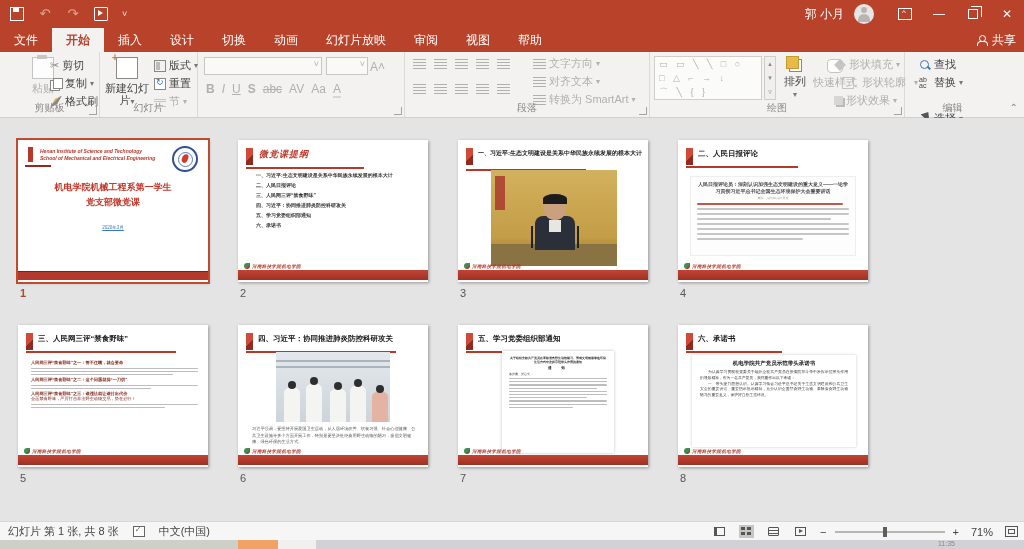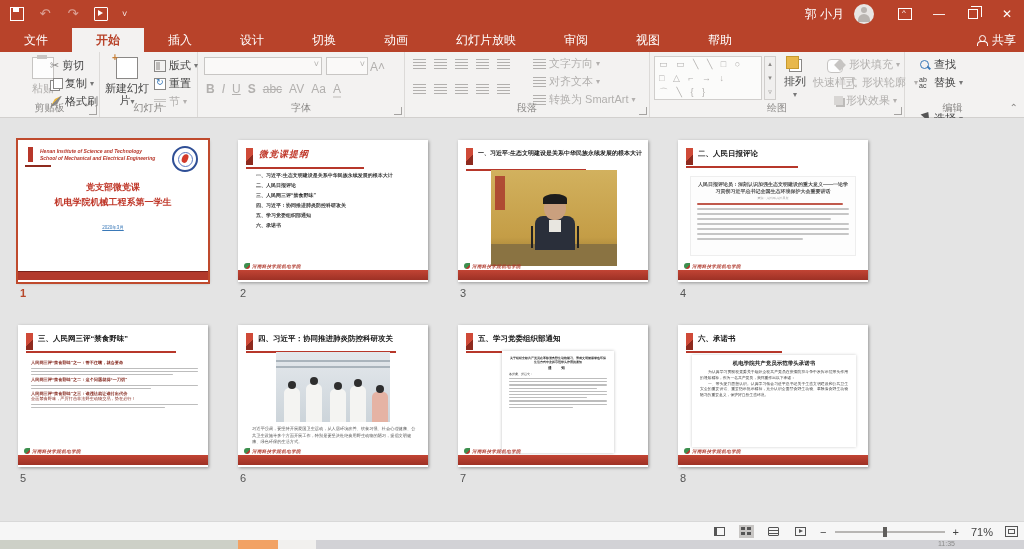--- a/index.html
+++ b/index.html
@@ -27,21 +27,21 @@
   .avatar:after { content:""; position:absolute; left:4px; top:10px; width:12px; height:8px; border-radius:6px 6px 0 0; background:#b9b5b1; }
   .winbtn { width:34px; height:28px; display:flex; align-items:center; justify-content:center; font-size:12px; color:#fff; }
   .ic-ribopt { width:14px; height:12px; border:1.5px solid #fff; position:relative; }
   .ic-ribopt:before { content:"^"; position:absolute; left:3px; top:-1px; font-size:8px; }
   .ic-restore { width:10px; height:10px; border:1.5px solid #fff; position:relative; }
   .ic-restore:before { content:""; position:absolute; left:2px; top:-4px; width:10px; height:10px; border:1.5px solid #fff; border-bottom:none; border-left:none; }
 
   
   .tabrow { position:absolute; left:0; top:28px; width:1024px; height:24px; background:#b8432a;
             display:flex; align-items:stretch; color:#fff; font-size:12px; }
-  .tab { padding:0 24px; display:flex; align-items:center; cursor:default; }
+  .tab { padding:0 14px; display:flex; align-items:center; cursor:default; }
   .tab.active { background:#f3f2f1; color:#b8432a; font-weight:bold; }
   .tab-search { display:flex; align-items:center; gap:6px; padding:0 10px; }
   .bulb { width:11px; height:11px; border:1.2px solid #fff; border-radius:50%; position:relative; }
   .bulb:after { content:""; position:absolute; left:3px; top:10px; width:3px; height:3px; background:#fff; }
   .share { position:absolute; right:8px; top:28px; height:24px; display:flex; align-items:center; gap:5px; color:#fff; font-size:12px; }
   .share .pico { width:10px; height:10px; position:relative; }
   .share .pico:before { content:""; position:absolute; left:2px; top:0; width:5px; height:5px; border:1.2px solid #fff; border-radius:50%; }
   .share .pico:after { content:""; position:absolute; left:0; top:6px; width:9px; height:4px; border:1.2px solid #fff; border-bottom:none; border-radius:4px 4px 0 0; }
 
   
@@ -297,21 +297,20 @@
         <u>U</u>
         <b>S</b>
         <span style="text-decoration:line-through;">abc</span>
         <span>AV</span>
         <span>Aa</span>
         <span style="border-bottom:2px solid #d8d6d4;">A</span>
       </div>
       <div class="fmt" style="position:absolute;left:172px;top:8px;">
         <span>A˄</span>
       </div>
-      <div class="glabel">字体</div>
       <div class="launcher"></div>
     </div>
 
     <div class="rgroup" style="left:405px;width:245px;">
       <div class="smallrow" style="left:8px;top:7px;gap:8px;">
         <span class="lines-ico"></span>
         <span class="lines-ico"></span>
         <span class="lines-ico"></span>
         <span class="lines-ico"></span>
         <span class="lines-ico"></span>
@@ -401,22 +400,22 @@
   <div class="sorter">
 
     <div class="thumb sel" style="left:18px;top:22px;">
       <div class="s1-mark"></div>
       <div class="s1-school">
         <div>Henan Institute of Science and Technology</div>
         <div>School of Mechanical and Electrical Engineering</div>
       </div>
       <div class="s1-logo"></div>
       <div class="s1-title">
+        <div>机电学院机械工程系第一学生</div>
         <div>党支部微党课</div>
-        <div>机电学院机械工程系第一学生</div>
       </div>
       <div class="s1-date">2020年3月</div>
       <div class="s1-bar"></div>
     </div>
     <div class="snum cur" style="left:20px;top:169px;">1</div>
 
     <div class="thumb" style="left:238px;top:22px;">
       <div class="t-bar"></div>
       <div class="s2-title">微党课提纲</div>
       <div class="t-under" style="top:27px;width:118px;"></div>
@@ -567,20 +566,25 @@
       <div class="footrow">
           <span class="flogo"></span>
           <span class="ftext">河南科技学院机电学院</span>
         </div>
       <div class="fbar"></div>
     </div>
     <div class="snum" style="left:680px;top:354px;">8</div>
   </div>
 
   <div class="statusbar">
+    <div class="sb-left">
+      <span>幻灯片 第 1 张, 共 8 张</span>
+      <span class="spell"></span>
+      <span>中文(中国)</span>
+    </div>
     <div class="sb-right">
       <span class="vico">
           <span class="v-norm"></span>
         </span>
       <span class="vico active">
           <span class="v-sorter"></span>
         </span>
       <span class="vico">
           <span class="v-read"></span>
         </span>

